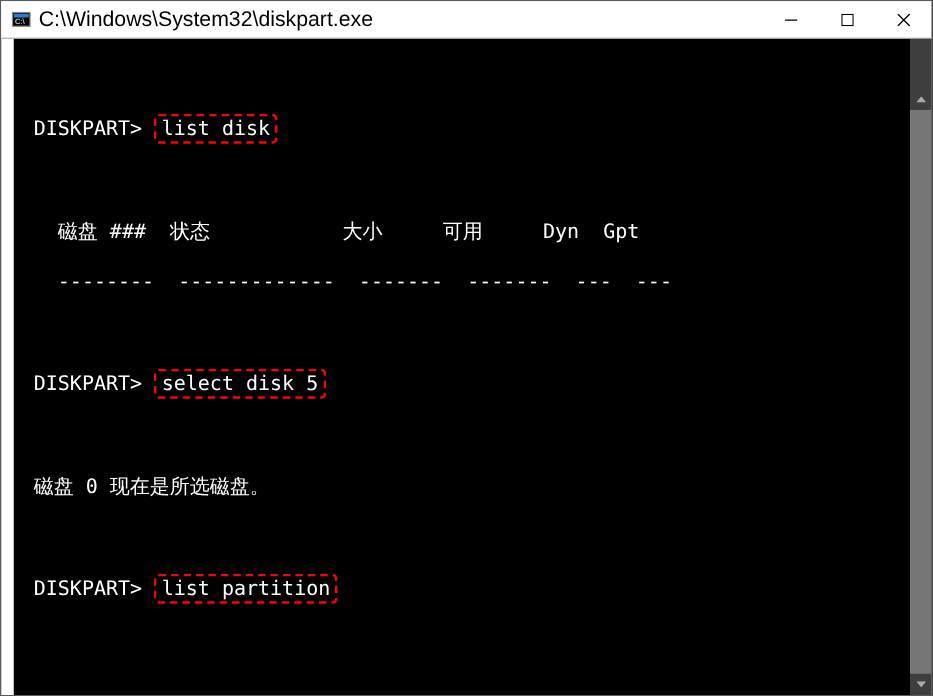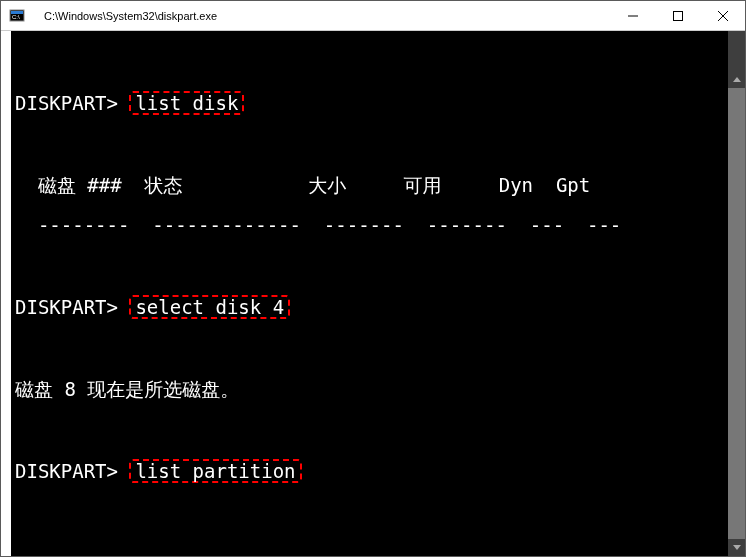--- a/index.html
+++ b/index.html
@@ -25,45 +25,44 @@
   align-items: center;
   border-bottom: 1px solid #ccc;
 }
 .titlebar-icon {
   width: 16px;
   height: 16px;
   margin: 0 6px 0 8px;
 }
 .titlebar-title {
   flex: 1;
-  font-size: 11px;
+  font-size: 17px;
   color: #000;
   white-space: nowrap;
-  margin-left: 13px;
 }
 .titlebar-buttons {
   display: flex;
 }
 .tb-btn {
   width: 45px;
   height: 30px;
   display: flex;
   align-items: center;
   justify-content: center;
   font-size: 10px;
   color: #000;
 }
 .terminal {
   flex: 1;
   background: #000;
   color: #fff;
   font-family: "NSimSun", "SimSun", Consolas, monospace;
-  font-size: 19px;
+  font-size: 16px;
   line-height: 20px;
-  padding: 0 4px;
+  padding: 0 16px;
   white-space: pre;
   overflow: hidden;
   position: relative;
   border-left: 10px solid #fff;
 }
 .terminal .line {
   display: block;
 }
 .hl {
   border: 2px dashed #f00;
@@ -135,23 +134,23 @@
     </div>
   </div>
 
   <div class="terminal">
 <span class="line"> </span>
 <span class="line"><span>DISKPART&gt;</span> <span class="hl">list disk</span></span>
 <span class="line"> </span>
 <span class="line">  磁盘 ###  状态           大小     可用     Dyn  Gpt</span>
 <span class="line">  --------  -------------  -------  -------  ---  ---</span>
 <span class="line"> </span>
-<span class="line"><span>DISKPART&gt;</span> <span class="hl">select disk 4</span></span>
+<span class="line"><span>DISKPART&gt;</span> <span class="hl">select disk 5</span></span>
 <span class="line"> </span>
-<span class="line">磁盘 8 现在是所选磁盘。</span>
+<span class="line">磁盘 0 现在是所选磁盘。</span>
 <span class="line"> </span>
 <span class="line"><span>DISKPART&gt;</span> <span class="hl">list partition</span></span>
 
 
 
 
 
 
 
 

